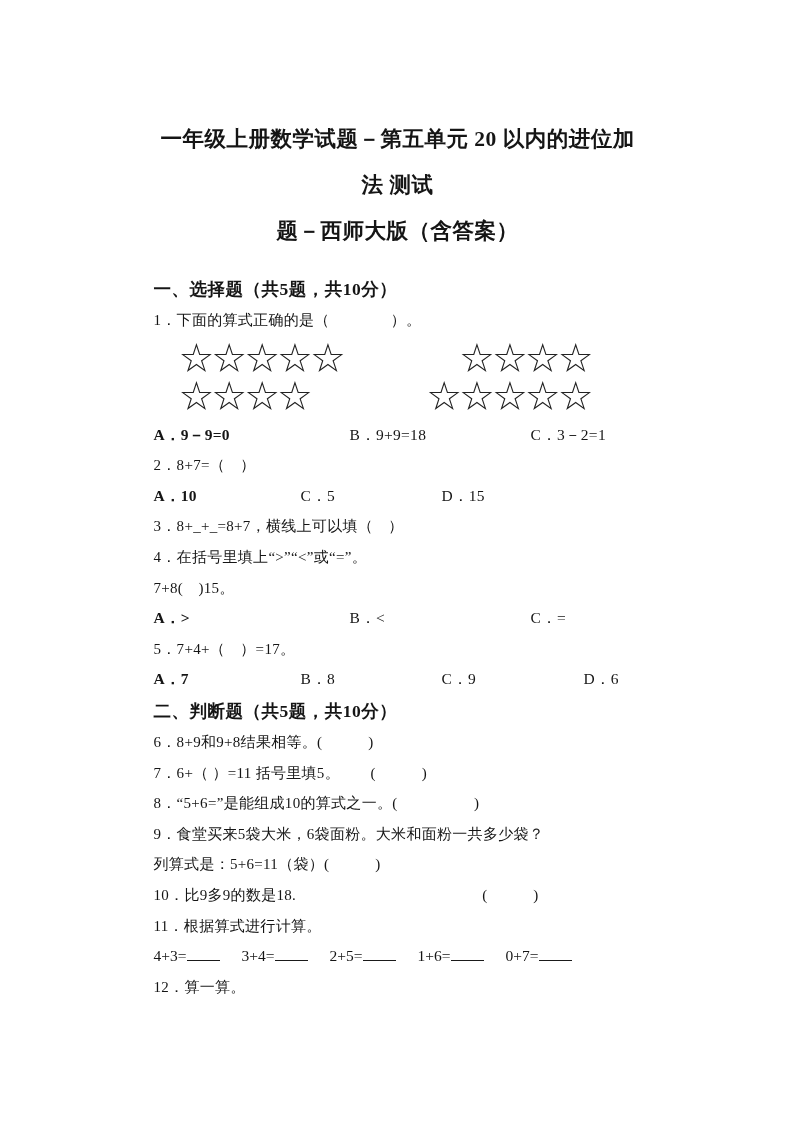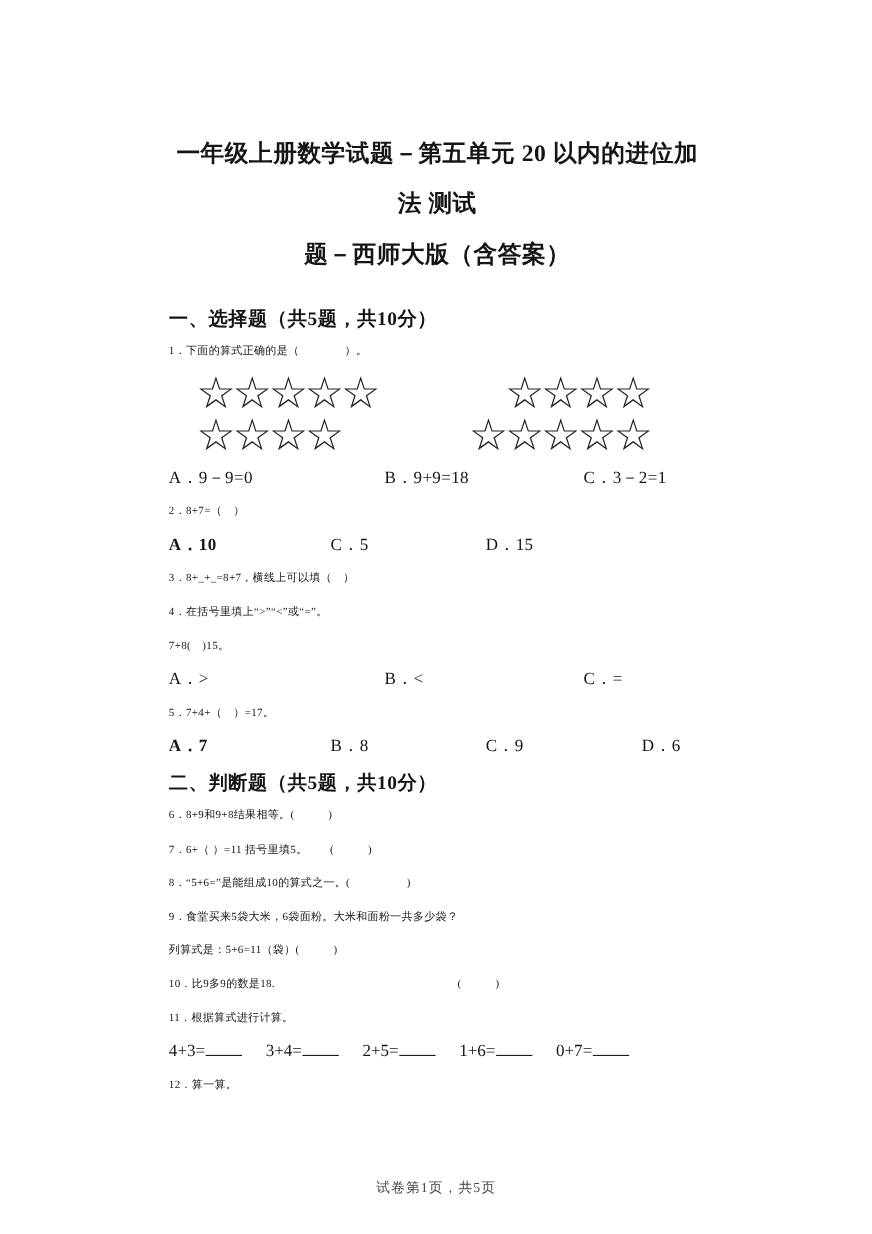--- a/index.html
+++ b/index.html
@@ -25,21 +25,21 @@
   .title span { display:block; }
   .sec-heading {
     margin:0;
     font-size:17.5px;
     font-weight:bold;
     line-height:32px;
     letter-spacing:0.5px;
   }
   .line {
     margin:0;
-    font-size:10px;
+    font-size:15px;
     line-height:30.6px;
     letter-spacing:0.3px;
     white-space:pre-wrap;
   }
   
   .stars-block {
     display:flex;
     justify-content:space-between;
     width:412px;
     margin:3px 0 5px 25px;
@@ -50,27 +50,27 @@
   .star-row {
     font-family:"DejaVu Sans",sans-serif;
     font-size:40px;
     line-height:38px;
     letter-spacing:-3px;
     color:#222;
     white-space:nowrap;
   }
   
   .opts { display:flex; font-size:15.5px; line-height:30.6px; letter-spacing:0.3px; }
-  .opts.three span:nth-child(1){ width:196px; }
+  .opts.three span:nth-child(1){ width:196px;font-weight:bold; }
   .opts.three span:nth-child(2){ width:181px; }
   .opts.four  span:nth-child(1){ width:147px;font-weight:bold; }
   .opts.four  span:nth-child(2){ width:141px; }
   .opts.four  span:nth-child(3){ width:142px; }
   
-  .gapline { display:flex; }
+  .gapline { display:flex;gap:20px; }
   .gapline .paren { margin-left:166px; }
   
   .equations { display:flex; font-size:15.5px; line-height:30.6px; }
   .equations .eq { margin-right:21px; white-space:nowrap; }
   .equations .blank {
     display:inline-block;
     width:33px; height:14px;
     border-bottom:1.4px solid #1a1a1a;
     margin-left:1px;
   }
@@ -158,15 +158,14 @@
   <div class="equations">
     <span class="eq"><span>4+3=</span><span class="blank"></span></span>
     <span class="eq"><span>3+4=</span><span class="blank"></span></span>
     <span class="eq"><span>2+5=</span><span class="blank"></span></span>
     <span class="eq"><span>1+6=</span><span class="blank"></span></span>
     <span class="eq"><span>0+7=</span><span class="blank"></span></span>
   </div>
 
   <p class="line">12．算一算。</p>
 
-  <div class="footer">试卷第1页，共5页</div>
 
 </div>
 
 </body></html>

